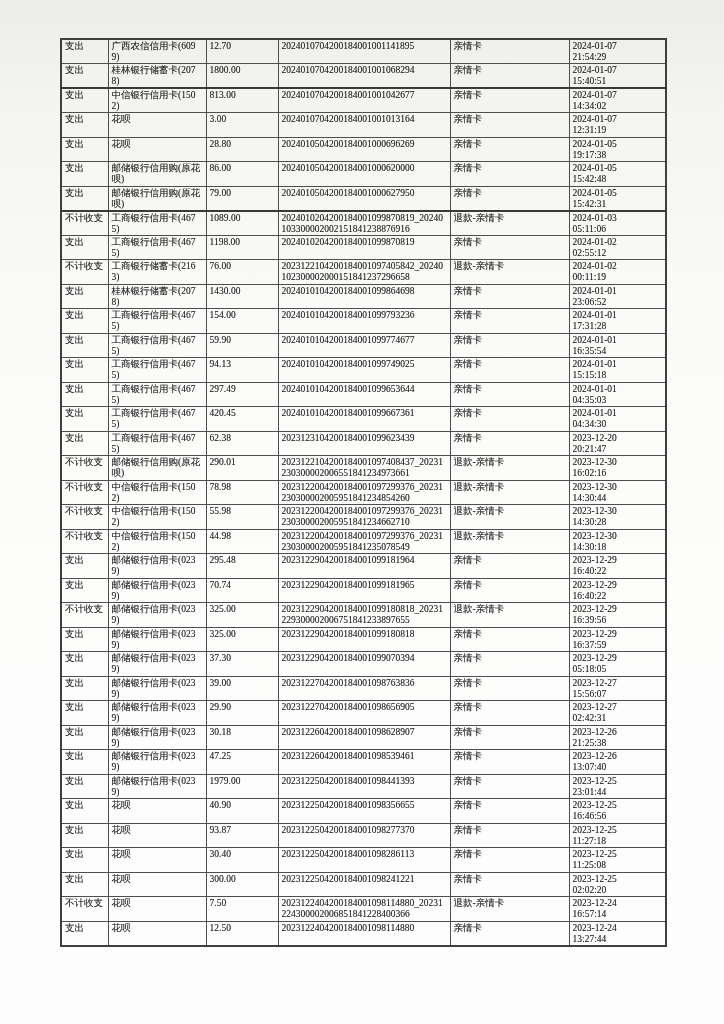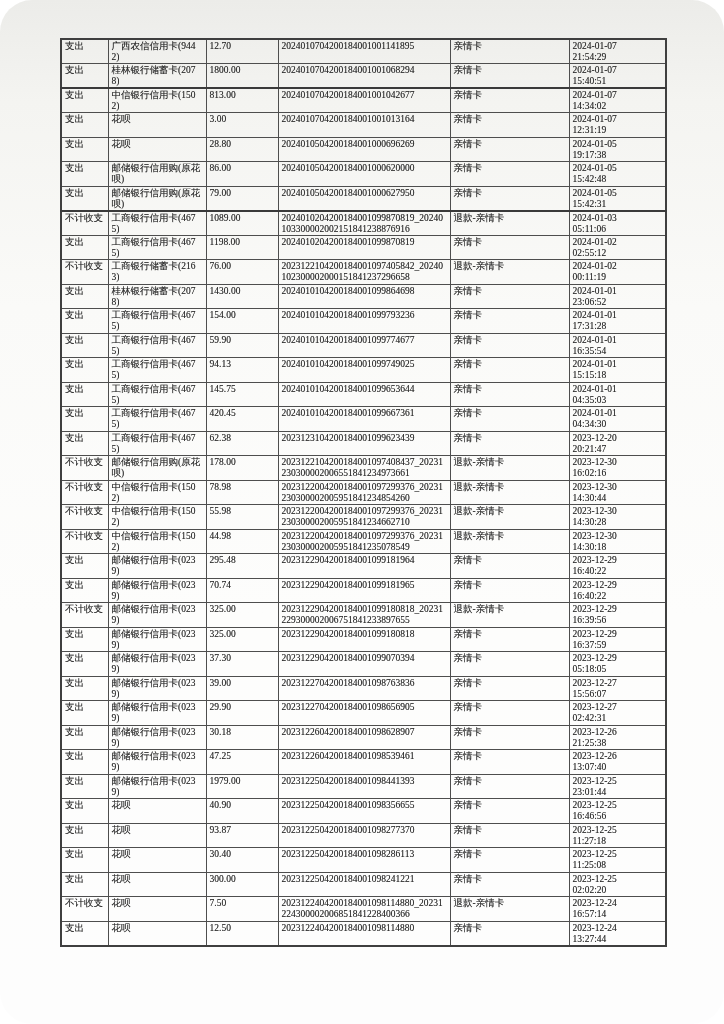--- a/index.html
+++ b/index.html
@@ -5,21 +5,20 @@
   html, body { margin: 0; padding: 0; }
   body {
     width: 724px; height: 1024px;
     font-family: "Liberation Serif", "DejaVu Serif", serif;
   }
   .page {
     position: relative;
     width: 724px; height: 1024px;
     background: linear-gradient(180deg, #ecece9 0%, #f4f4f1 10%, #fafaf8 30%, #fdfdfc 60%, #fdfdfd 100%);
     overflow: hidden;
-    border-radius: 32px;
   }
   table.txn {
     position: absolute;
     left: 60px; top: 38px;
     width: 605px;
     border-collapse: collapse;
     table-layout: fixed;
     border: 2px solid #3f3f3f;
   }
   table.txn td {
@@ -46,21 +45,21 @@
       <col style="width:47px">
         <col style="width:98px">
         <col style="width:72px">
       <col style="width:172px">
         <col style="width:119px">
         <col style="width:97px">
     </colgroup>
     <tbody id="txn-body">
         <tr>
     <td>支出</td>
-    <td>广西农信信用卡(9442)</td>
+    <td>广西农信信用卡(6099)</td>
     <td>12.70</td>
     <td>2024010704200184001001141895</td>
     <td>亲情卡</td>
     <td>
       <span class="dt-line">2024-01-07</span>
       <span class="dt-line">21:54:29</span>
     </td>
   </tr>
         <tr class="thick-bottom">
     <td>支出</td>
@@ -201,21 +200,21 @@
     <td>2024010104200184001099749025</td>
     <td>亲情卡</td>
     <td>
       <span class="dt-line">2024-01-01</span>
       <span class="dt-line">15:15:18</span>
     </td>
   </tr>
         <tr>
     <td>支出</td>
     <td>工商银行信用卡(4675)</td>
-    <td>145.75</td>
+    <td>297.49</td>
     <td>2024010104200184001099653644</td>
     <td>亲情卡</td>
     <td>
       <span class="dt-line">2024-01-01</span>
       <span class="dt-line">04:35:03</span>
     </td>
   </tr>
         <tr>
     <td>支出</td>
     <td>工商银行信用卡(4675)</td>
@@ -234,21 +233,21 @@
     <td>2023123104200184001099623439</td>
     <td>亲情卡</td>
     <td>
       <span class="dt-line">2023-12-20</span>
       <span class="dt-line">20:21:47</span>
     </td>
   </tr>
         <tr>
     <td>不计收支</td>
     <td>邮储银行信用购(原花呗)</td>
-    <td>178.00</td>
+    <td>290.01</td>
     <td>2023122104200184001097408437_20231230300002006551841234973661</td>
     <td>退款-亲情卡</td>
     <td>
       <span class="dt-line">2023-12-30</span>
       <span class="dt-line">16:02:16</span>
     </td>
   </tr>
         <tr>
     <td>不计收支</td>
     <td>中信银行信用卡(1502)</td>

